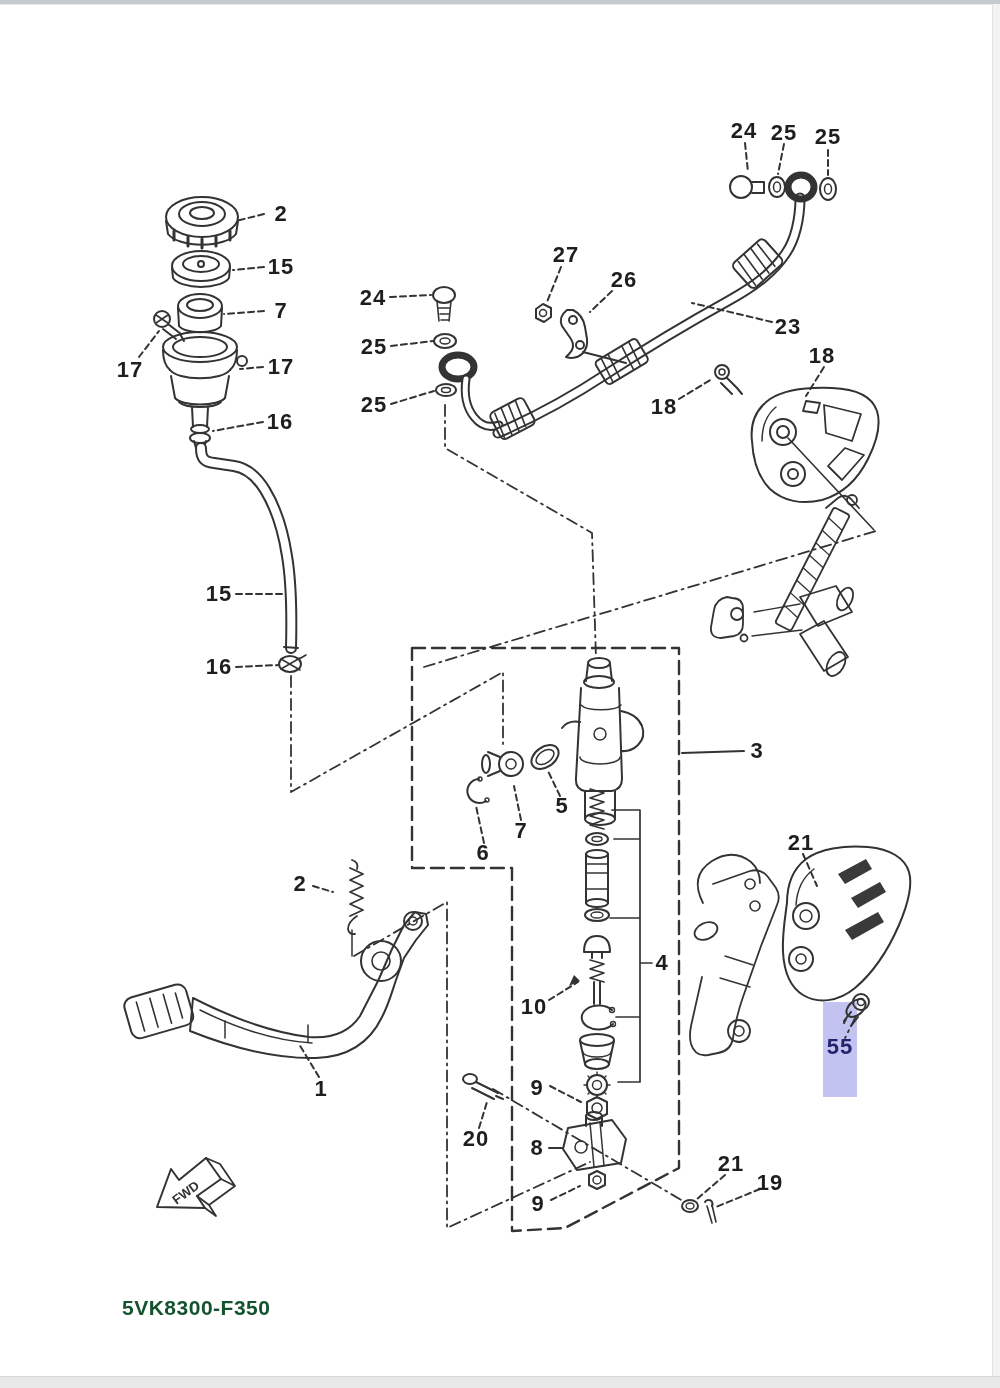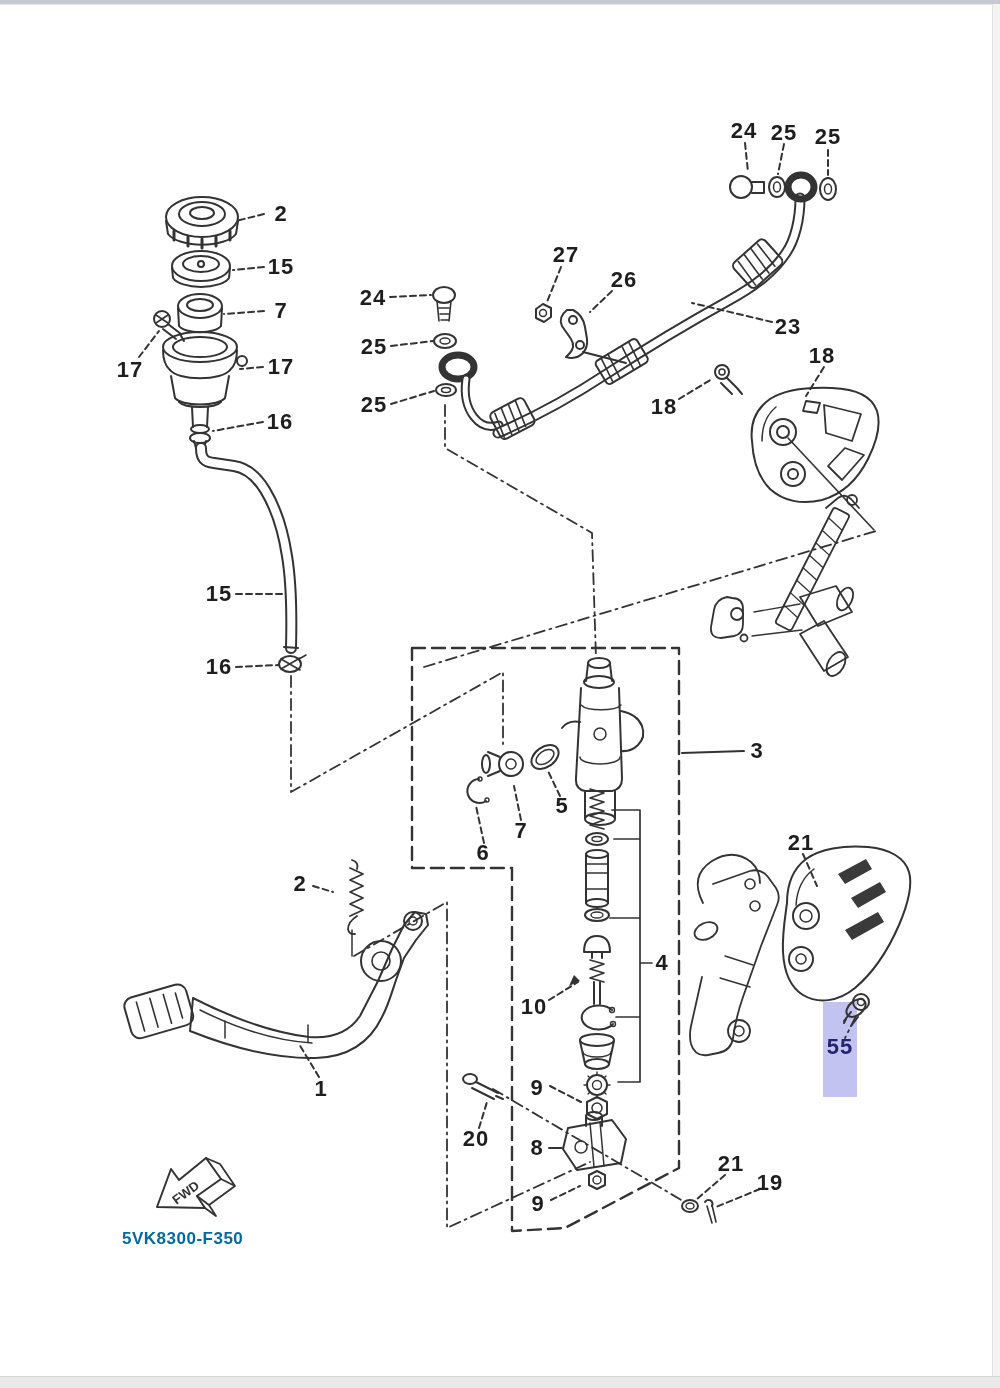--- a/index.html
+++ b/index.html
@@ -14,21 +14,21 @@
   svg.canvas{position:absolute;left:0;top:0;}
   .highlight-rect{position:absolute;left:823px;top:1002px;width:34px;height:95px;background:#c2c3f0;}
   .callout-layer{position:absolute;left:0;top:0;width:1000px;height:1388px;pointer-events:none;}
   .callout{
     position:absolute;transform:translate(-50%,-50%);
     font-weight:bold;font-size:22px;color:#1e1e1e;letter-spacing:1px;white-space:nowrap;
     font-family:Liberation Sans, sans-serif;
   }
   .callout.hl{color:#23236e;}
   .drawing-code{
-    position:absolute;left:122px;top:1229px;font-weight:bold;font-size:17px;color:#0369a1;
+    position:absolute;left:122px;top:1296px;font-weight:bold;font-size:21px;color:#14532d;
     letter-spacing:0.5px;font-family:"Liberation Sans",sans-serif;
   }
 </style>
 </head>
 <body>
 
 <div class="page">
   <div class="top-edge"></div>
   <div class="right-bar"></div>
   <div class="bottom-bar"></div>

